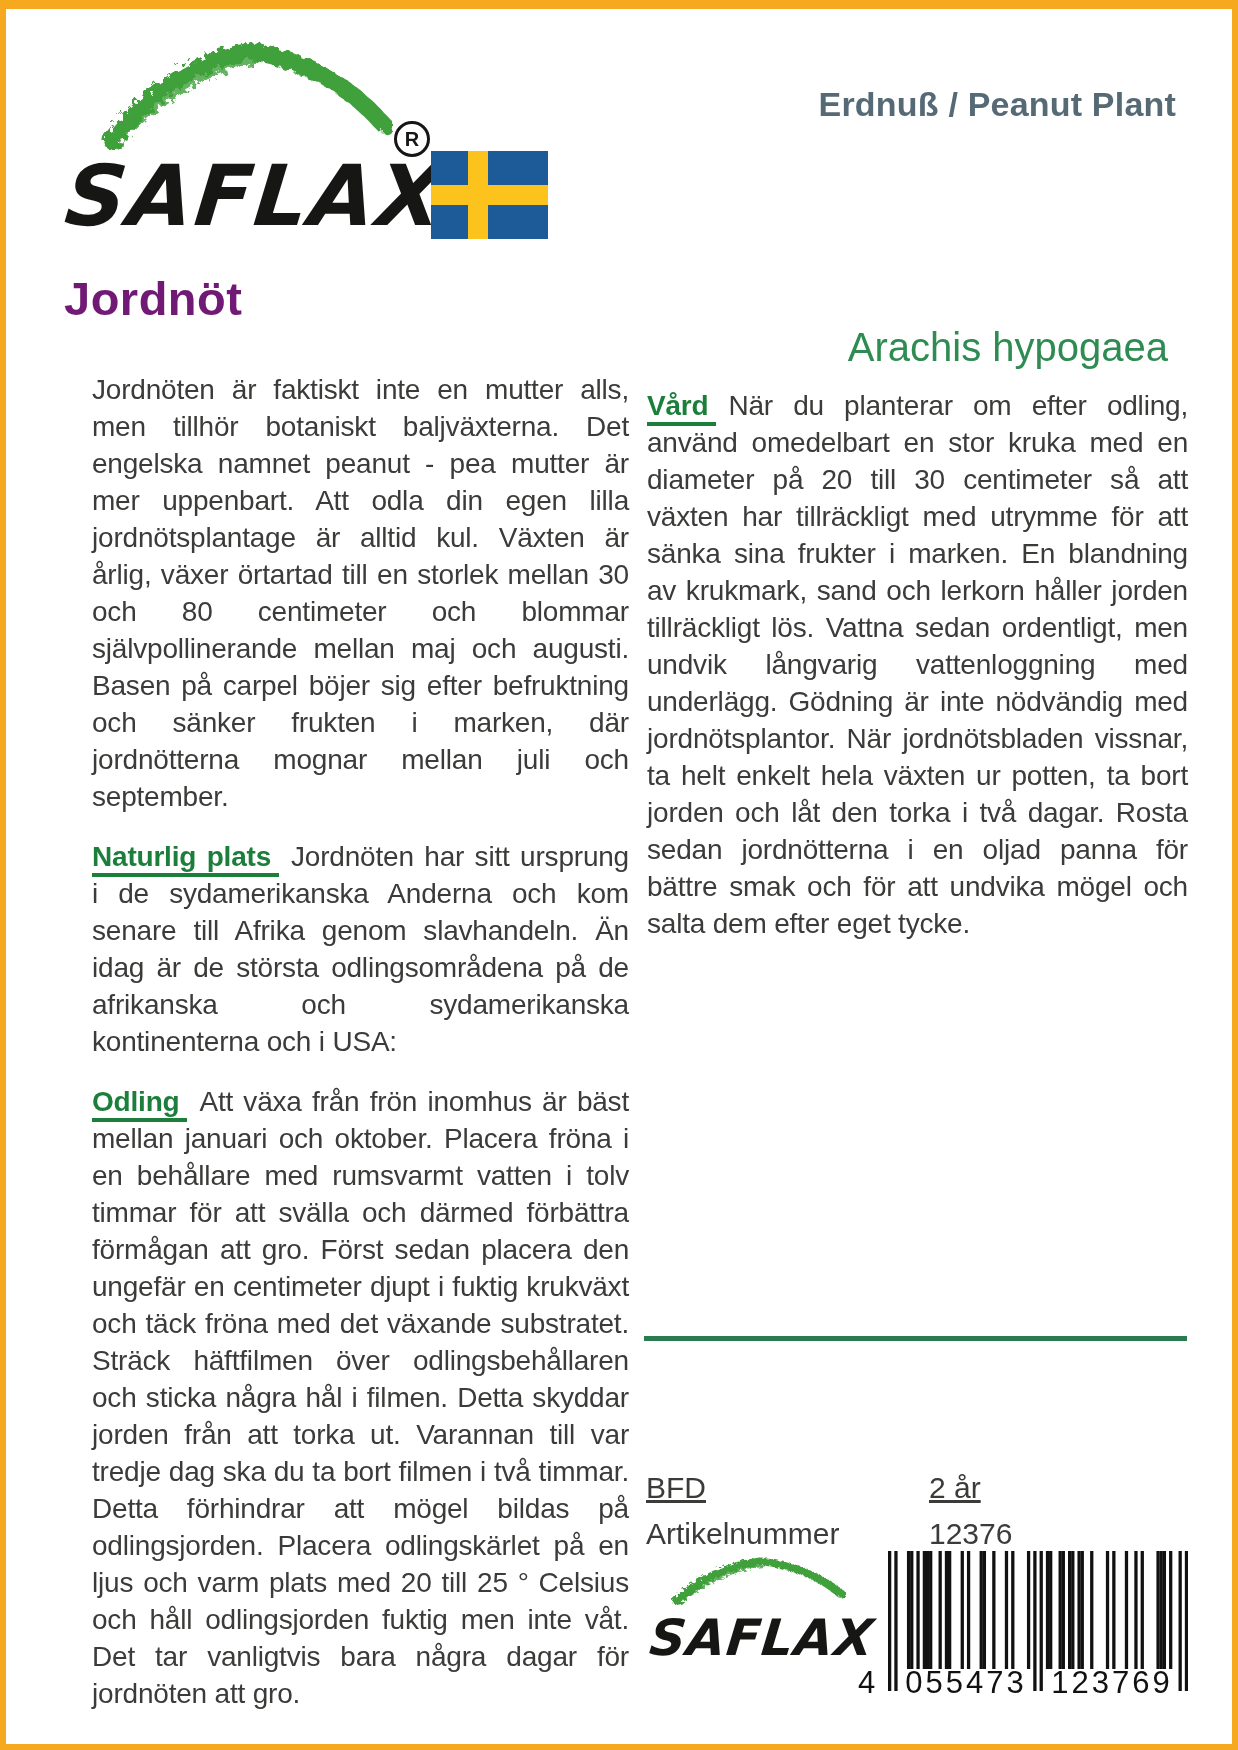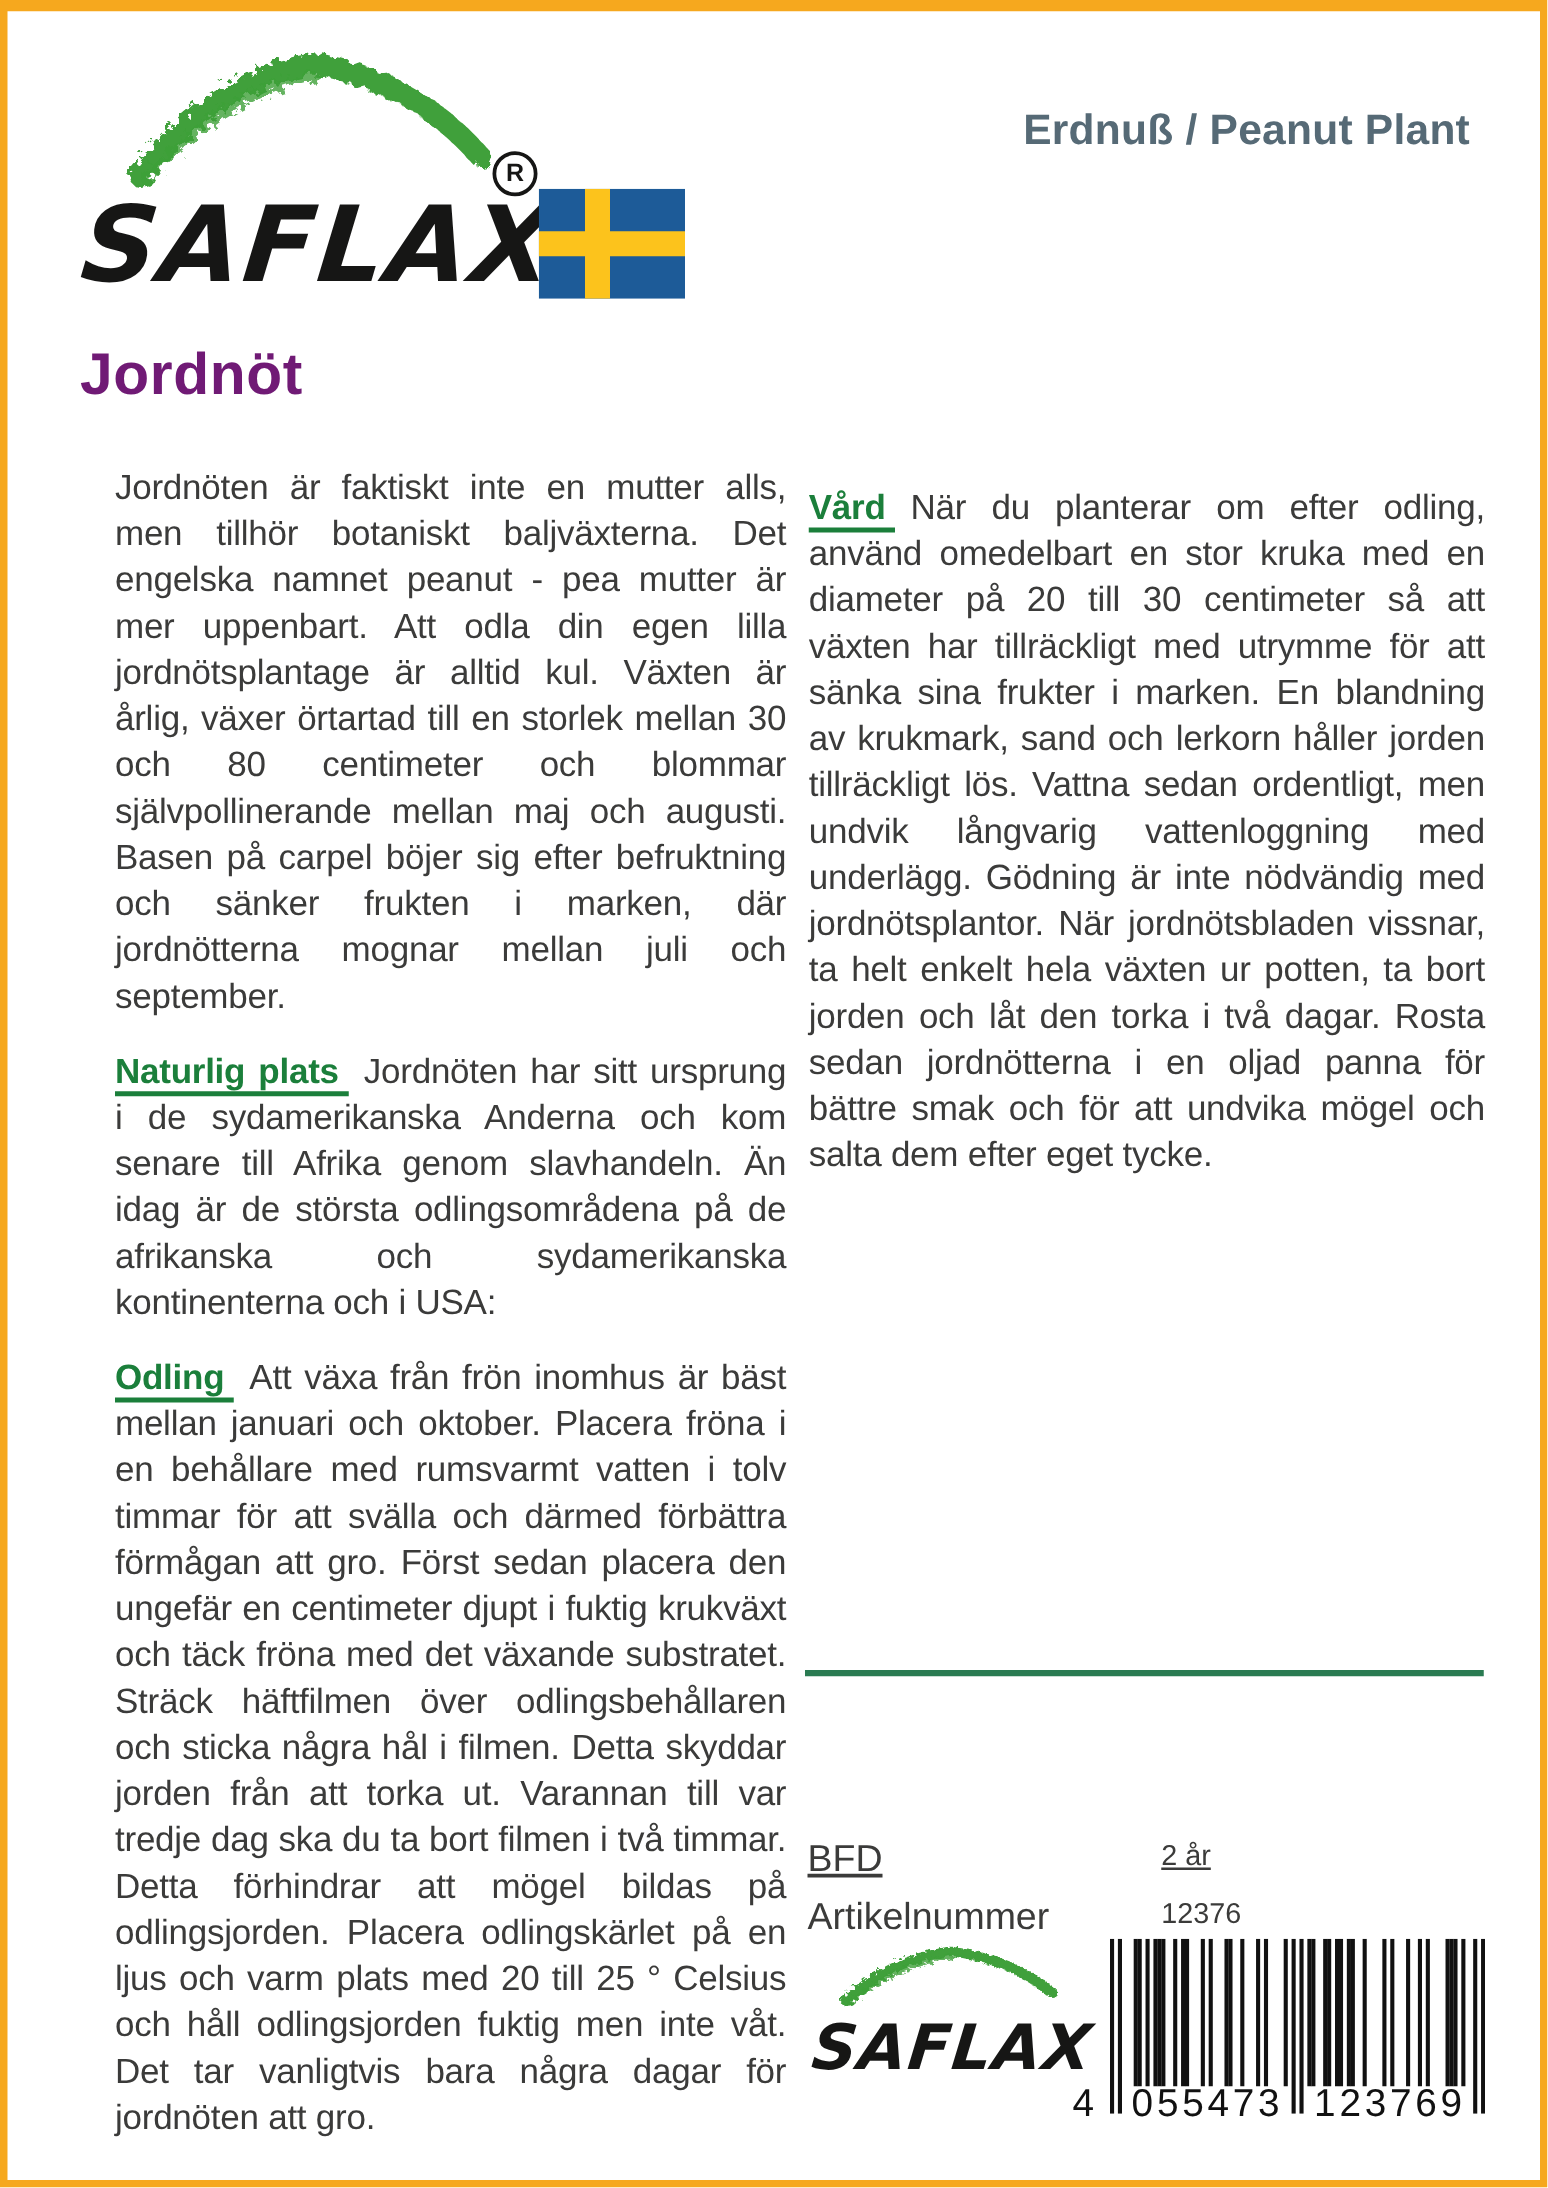--- a/index.html
+++ b/index.html
@@ -54,21 +54,21 @@
   .run-head{
     color:#1B7F3B;font-weight:bold;
     border-bottom:4px solid #1B7F3B;
     padding-bottom:1px;padding-right:8px;margin-right:12px;
     white-space:nowrap;
   }
   
   .divider{position:absolute;left:638px;top:1327px;width:543px;height:5px;background:#2A7B52;}
   
   .info-label{position:absolute;left:640px;font-size:30px;color:#3B3B3A;}
-  .info-value{position:absolute;left:923px;font-size:23px;color:#3B3B3A;}
+  .info-value{position:absolute;left:923px;font-size:30px;color:#3B3B3A;}
   .row0{top:1462px;text-decoration:underline;}
   .row1{top:1508px;}
   .logo-small{position:absolute;left:642px;top:1542px;width:220px;height:120px;}
   .logo-small .logo-arc{left:22px;top:4px;width:178px;height:52px;}
   .logo-small .logo-word{left:2px;top:58px;font-size:50px;letter-spacing:1px;}
   
   .barcode{position:absolute;left:850px;top:1542px;width:334px;height:152px;}
   .barcode svg{position:absolute;left:32px;top:0;width:300px;height:140px;fill:#111;}
   .bc-digit{position:absolute;font-size:31px;color:#111;top:116px;line-height:1;}
   .bc-first{left:2px;}
@@ -98,20 +98,21 @@
     <div class="logo-word">SAFLAX</div>
     <div class="reg-mark">R</div>
     <svg class="flag" viewBox="0 0 117 88" aria-hidden="true">
       <rect x="0" y="0" width="117" height="88" fill="#1D5B98"></rect>
       <rect x="37" y="0" width="20" height="88" fill="#FCC31C"></rect>
       <rect x="0" y="34" width="117" height="20" fill="#FCC31C"></rect>
     </svg>
   </div>
 
   <div class="title">Jordnöt</div>
+  <div class="latin">Arachis hypogaea</div>
 
   <div class="col col-left">
     <p><span>Jordnöten är faktiskt inte en mutter alls, men tillhör botaniskt baljväxterna. Det engelska namnet peanut - pea mutter är mer uppenbart. Att odla din egen lilla jordnötsplantage är alltid kul. Växten är årlig, växer örtartad till en storlek mellan 30 och 80 centimeter och blommar självpollinerande mellan maj och augusti. Basen på carpel böjer sig efter befruktning och sänker frukten i marken, där jordnötterna mognar mellan juli och september.</span></p>
     <p>
       <span class="run-head">Naturlig plats</span><span>Jordnöten har sitt ursprung i de sydamerikanska Anderna och kom senare till Afrika genom slavhandeln. Än idag är de största odlingsområdena på de afrikanska och sydamerikanska kontinenterna och i USA:</span>
     </p>
     <p>
       <span class="run-head">Odling</span><span>Att växa från frön inomhus är bäst mellan januari och oktober. Placera fröna i en behållare med rumsvarmt vatten i tolv timmar för att svälla och därmed förbättra förmågan att gro. Först sedan placera den ungefär en centimeter djupt i fuktig krukväxt och täck fröna med det växande substratet. Sträck häftfilmen över odlingsbehållaren och sticka några hål i filmen. Detta skyddar jorden från att torka ut. Varannan till var tredje dag ska du ta bort filmen i två timmar. Detta förhindrar att mögel bildas på odlingsjorden. Placera odlingskärlet på en ljus och varm plats med 20 till 25 ° Celsius och håll odlingsjorden fuktig men inte våt. Det tar vanligtvis bara några dagar för jordnöten att gro.</span>
     </p>
   </div>

